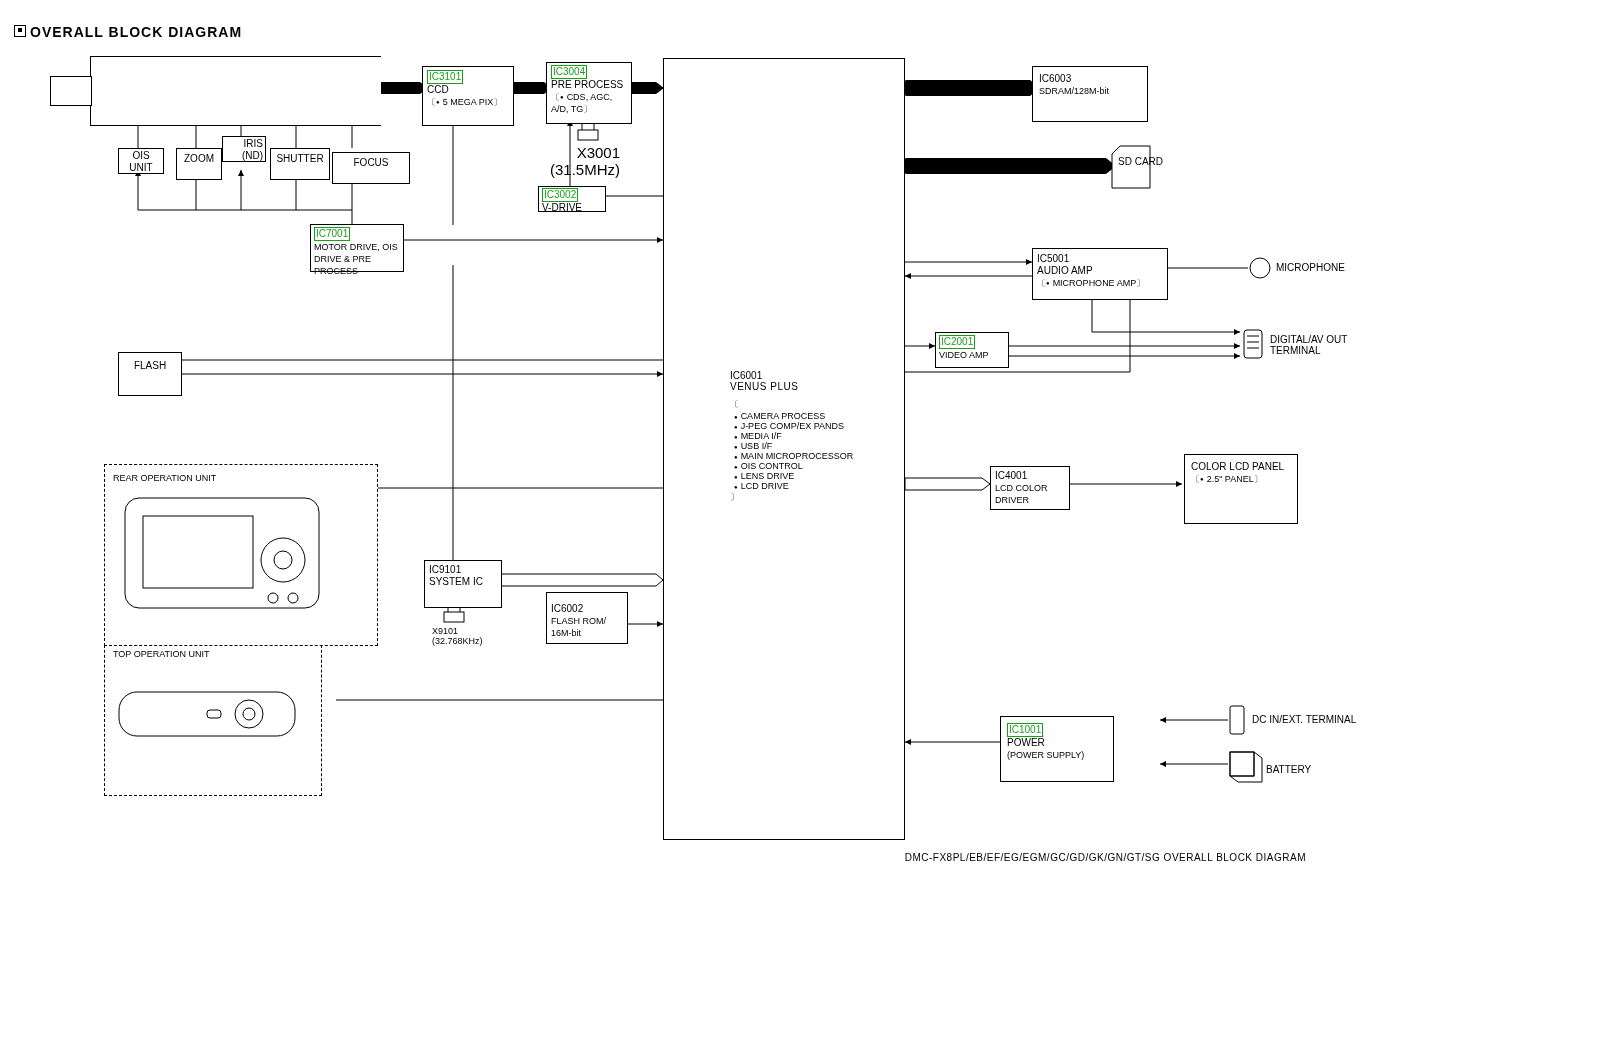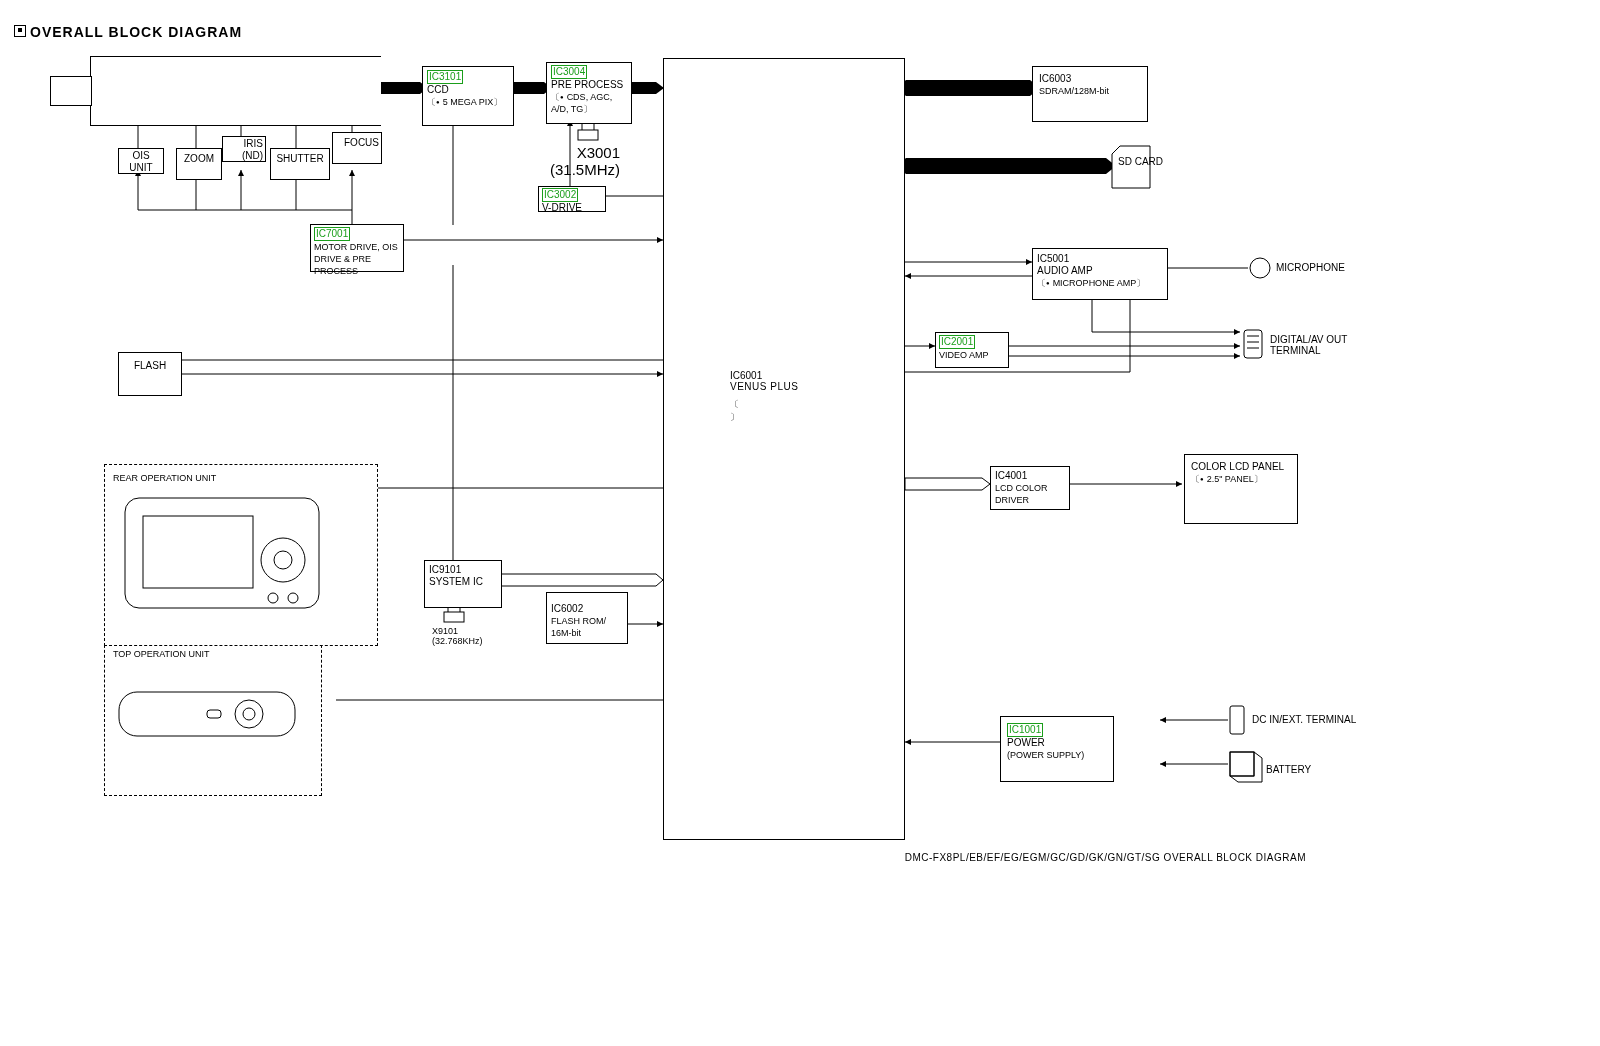--- a/index.html
+++ b/index.html
@@ -125,21 +125,21 @@
 
   <div class="lensbar" style="left:90px;top:56px;width:290px;height:68px;border-right:none"></div>
   <div class="lensbar" style="left:90px;top:76px;width:40px;height:28px;border-right:1.5px solid #000;left:50px"></div>
 
   <div class="block" style="left:118px;top:148px;width:40px;height:22px;padding:1px 2px;text-align:center"><span style="white-space:pre-line">OIS
 UNIT</span></div>
   <div class="block" style="left:176px;top:148px;width:40px;height:22px;padding:4px 2px;text-align:center"><span>ZOOM</span></div>
   <div class="block" style="left:222px;top:136px;width:38px;height:22px;padding:1px 2px;text-align:right"><span style="white-space:pre-line">IRIS
 (ND)</span></div>
   <div class="block" style="left:270px;top:148px;width:54px;height:22px;padding:4px 2px;text-align:center"><span>SHUTTER</span></div>
-  <div class="block" style="left:332px;top:132px;width:44px;height:22px;padding:4px 2px;text-align:right"><span>FOCUS</span></div>
+  <div class="block" style="left:332px;top:152px;width:44px;height:22px;padding:4px 16px;text-align:center"><span>FOCUS</span></div>
 
   <div class="block" style="left:422px;top:66px;width:82px;height:52px;padding:3px 4px">
     <span class="ic">IC3101</span><br>
     <span>CCD</span><br>
     <span class="sub">〔<span class="bullet">5 MEGA PIX</span>〕</span>
   </div>
 
   <div class="block" style="left:546px;top:62px;width:76px;height:56px;padding:2px 4px">
     <span class="ic">IC3004</span><br>
     <span>PRE PROCESS</span><br>
@@ -191,20 +191,30 @@
   <div class="block" style="left:546px;top:592px;width:72px;height:30px;padding:10px 4px">
     <span>IC6002</span><br><span class="sub">FLASH ROM/ 16M-bit</span>
   </div>
 
   <div class="bigblock" style="left:663px;top:58px;width:240px;height:780px"></div>
   <div class="annot" style="left:730px;top:370px">
     <div>IC6001</div>
     <div style="letter-spacing:0.5px">VENUS PLUS</div>
     <div style="margin-top:6px;font-size:9px">
       <div>〔</div>
+      <div id="venus-features" style="margin-left:4px">
+          <div class="bullet">CAMERA PROCESS</div>
+          <div class="bullet">J-PEG COMP/EX PANDS</div>
+          <div class="bullet">MEDIA I/F</div>
+          <div class="bullet">USB I/F</div>
+          <div class="bullet">MAIN MICROPROCESSOR</div>
+          <div class="bullet">OIS CONTROL</div>
+          <div class="bullet">LENS DRIVE</div>
+          <div class="bullet">LCD DRIVE</div>
+        </div>
       <div>〕</div>
     </div>
   </div>
 
   <div class="block" style="left:1032px;top:66px;width:102px;height:42px;padding:6px">
     <span>IC6003</span><br><span class="sub">SDRAM/128M-bit</span>
   </div>
   <div class="annot" style="left:1118px;top:156px;font-size:10px">
       <div style="white-space:pre-line">SD CARD</div>
     </div>

